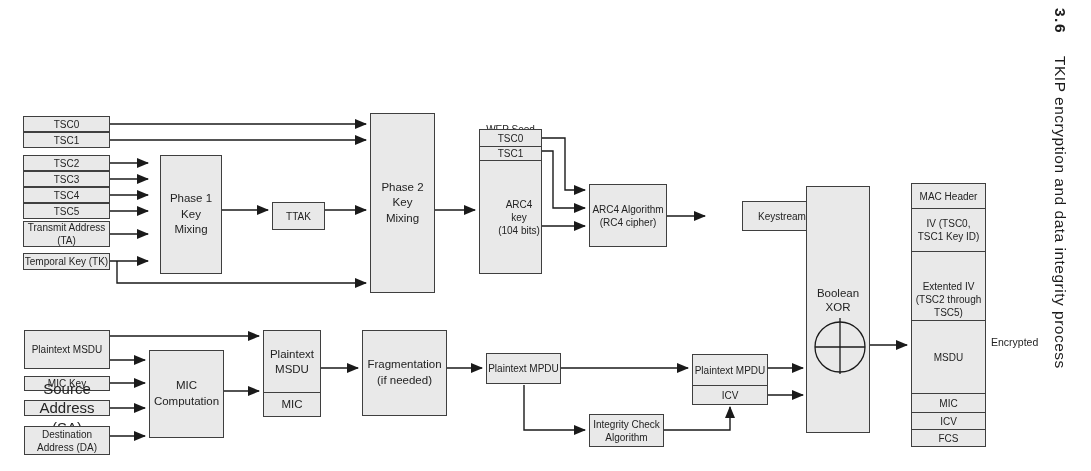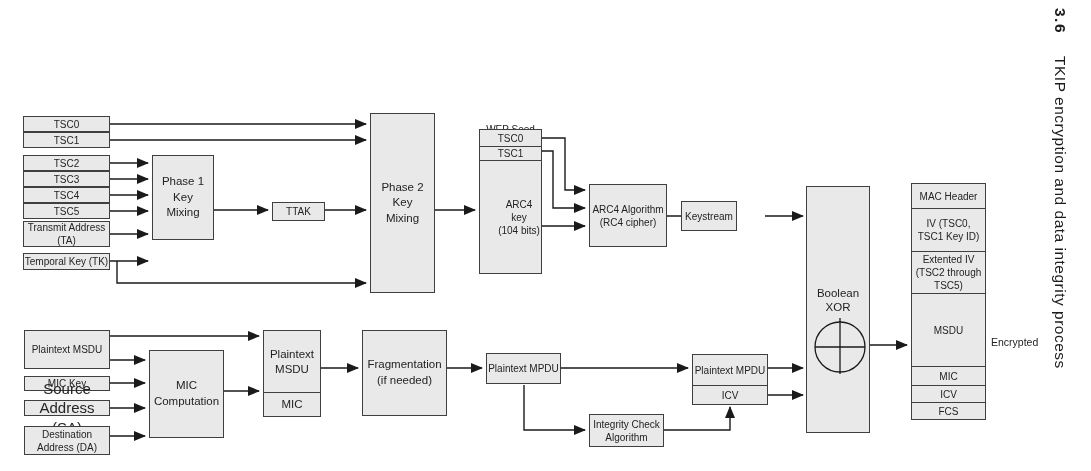--- a/index.html
+++ b/index.html
@@ -85,57 +85,57 @@
   <div class="box" style="left:23px;top:116px;width:87px;height:16px;">TSC0</div>
   <div class="box" style="left:23px;top:132px;width:87px;height:16px;">TSC1</div>
   <div class="box" style="left:23px;top:155px;width:87px;height:16px;">TSC2</div>
   <div class="box" style="left:23px;top:171px;width:87px;height:16px;">TSC3</div>
   <div class="box" style="left:23px;top:187px;width:87px;height:16px;">TSC4</div>
   <div class="box" style="left:23px;top:203px;width:87px;height:16px;">TSC5</div>
   <div class="box" style="left:23px;top:221px;width:87px;height:26px;">Transmit Address
 (TA)</div>
   <div class="box" style="left:23px;top:253px;width:87px;height:17px;">Temporal Key (TK)</div>
 
-  <div class="box bigbox" style="left:152px;top:155px;width:62px;height:85px;">Phase 1
+  <div class="box bigbox" style="left:160px;top:155px;width:62px;height:119px;">Phase 1
 Key
 Mixing</div>
-  <div class="box" style="left:272px;top:202px;width:53px;height:19px;">TTAK</div>
+  <div class="box" style="left:272px;top:202px;width:53px;height:28px;">TTAK</div>
   <div class="box bigbox" style="left:370px;top:113px;width:65px;height:180px;">Phase 2
 Key
 Mixing</div>
 
   <div class="floating-label" style="left:479px;top:112px;width:63px;text-align:center;">WEP Seed</div>
   <div class="stack" style="left:479px;top:129px;width:63px;">
     <div class="row" style="height:17px;">TSC0</div>
     <div class="row" style="height:14px;">TSC1</div>
     <div class="row" style="height:112px;padding-left:17px;">ARC4 key
 (104 bits)</div>
   </div>
 
   <div class="box" style="left:589px;top:184px;width:78px;height:63px;">ARC4 Algorithm
 (RC4 cipher)</div>
-  <div class="box" style="left:681px;top:201px;width:56px;height:30px;">Keystream</div>
+  <div class="box" style="left:742px;top:201px;width:80px;height:30px;">Keystream</div>
 
   <div class="box" style="left:806px;top:186px;width:64px;height:247px;">
     <span class="xor-label">Boolean
 XOR</span>
     <svg class="xor-sym" width="62" height="62" viewBox="0 0 62 62">
       <g stroke="#1a1a1a" stroke-width="1.3" fill="none">
         <circle cx="32" cy="32" r="25"></circle>
         <line x1="32" y1="3" x2="32" y2="59"></line>
         <line x1="7" y1="32" x2="57" y2="32"></line>
       </g>
     </svg>
   </div>
 
   <div class="stack" style="left:911px;top:183px;width:75px;">
     <div class="row" style="height:25px;">MAC Header</div>
     <div class="row" style="height:43px;">IV (TSC0,
 TSC1 Key ID)</div>
-    <div class="row tiny" style="height:42px;">Extented IV
+    <div class="row tiny" style="height:42px;margin-top:27px;">Extented IV
 (TSC2 through
 TSC5)</div>
     <div class="row" style="height:73px;">MSDU</div>
     <div class="row" style="height:19px;">MIC</div>
     <div class="row" style="height:17px;">ICV</div>
     <div class="row" style="height:16px;">FCS</div>
   </div>
   <div class="floating-label" style="left:991px;top:324px;font-size:10.5px;text-align:right;">Encrypted</div>
 
   <div class="box" style="left:24px;top:330px;width:86px;height:39px;">Plaintext MSDU</div>

